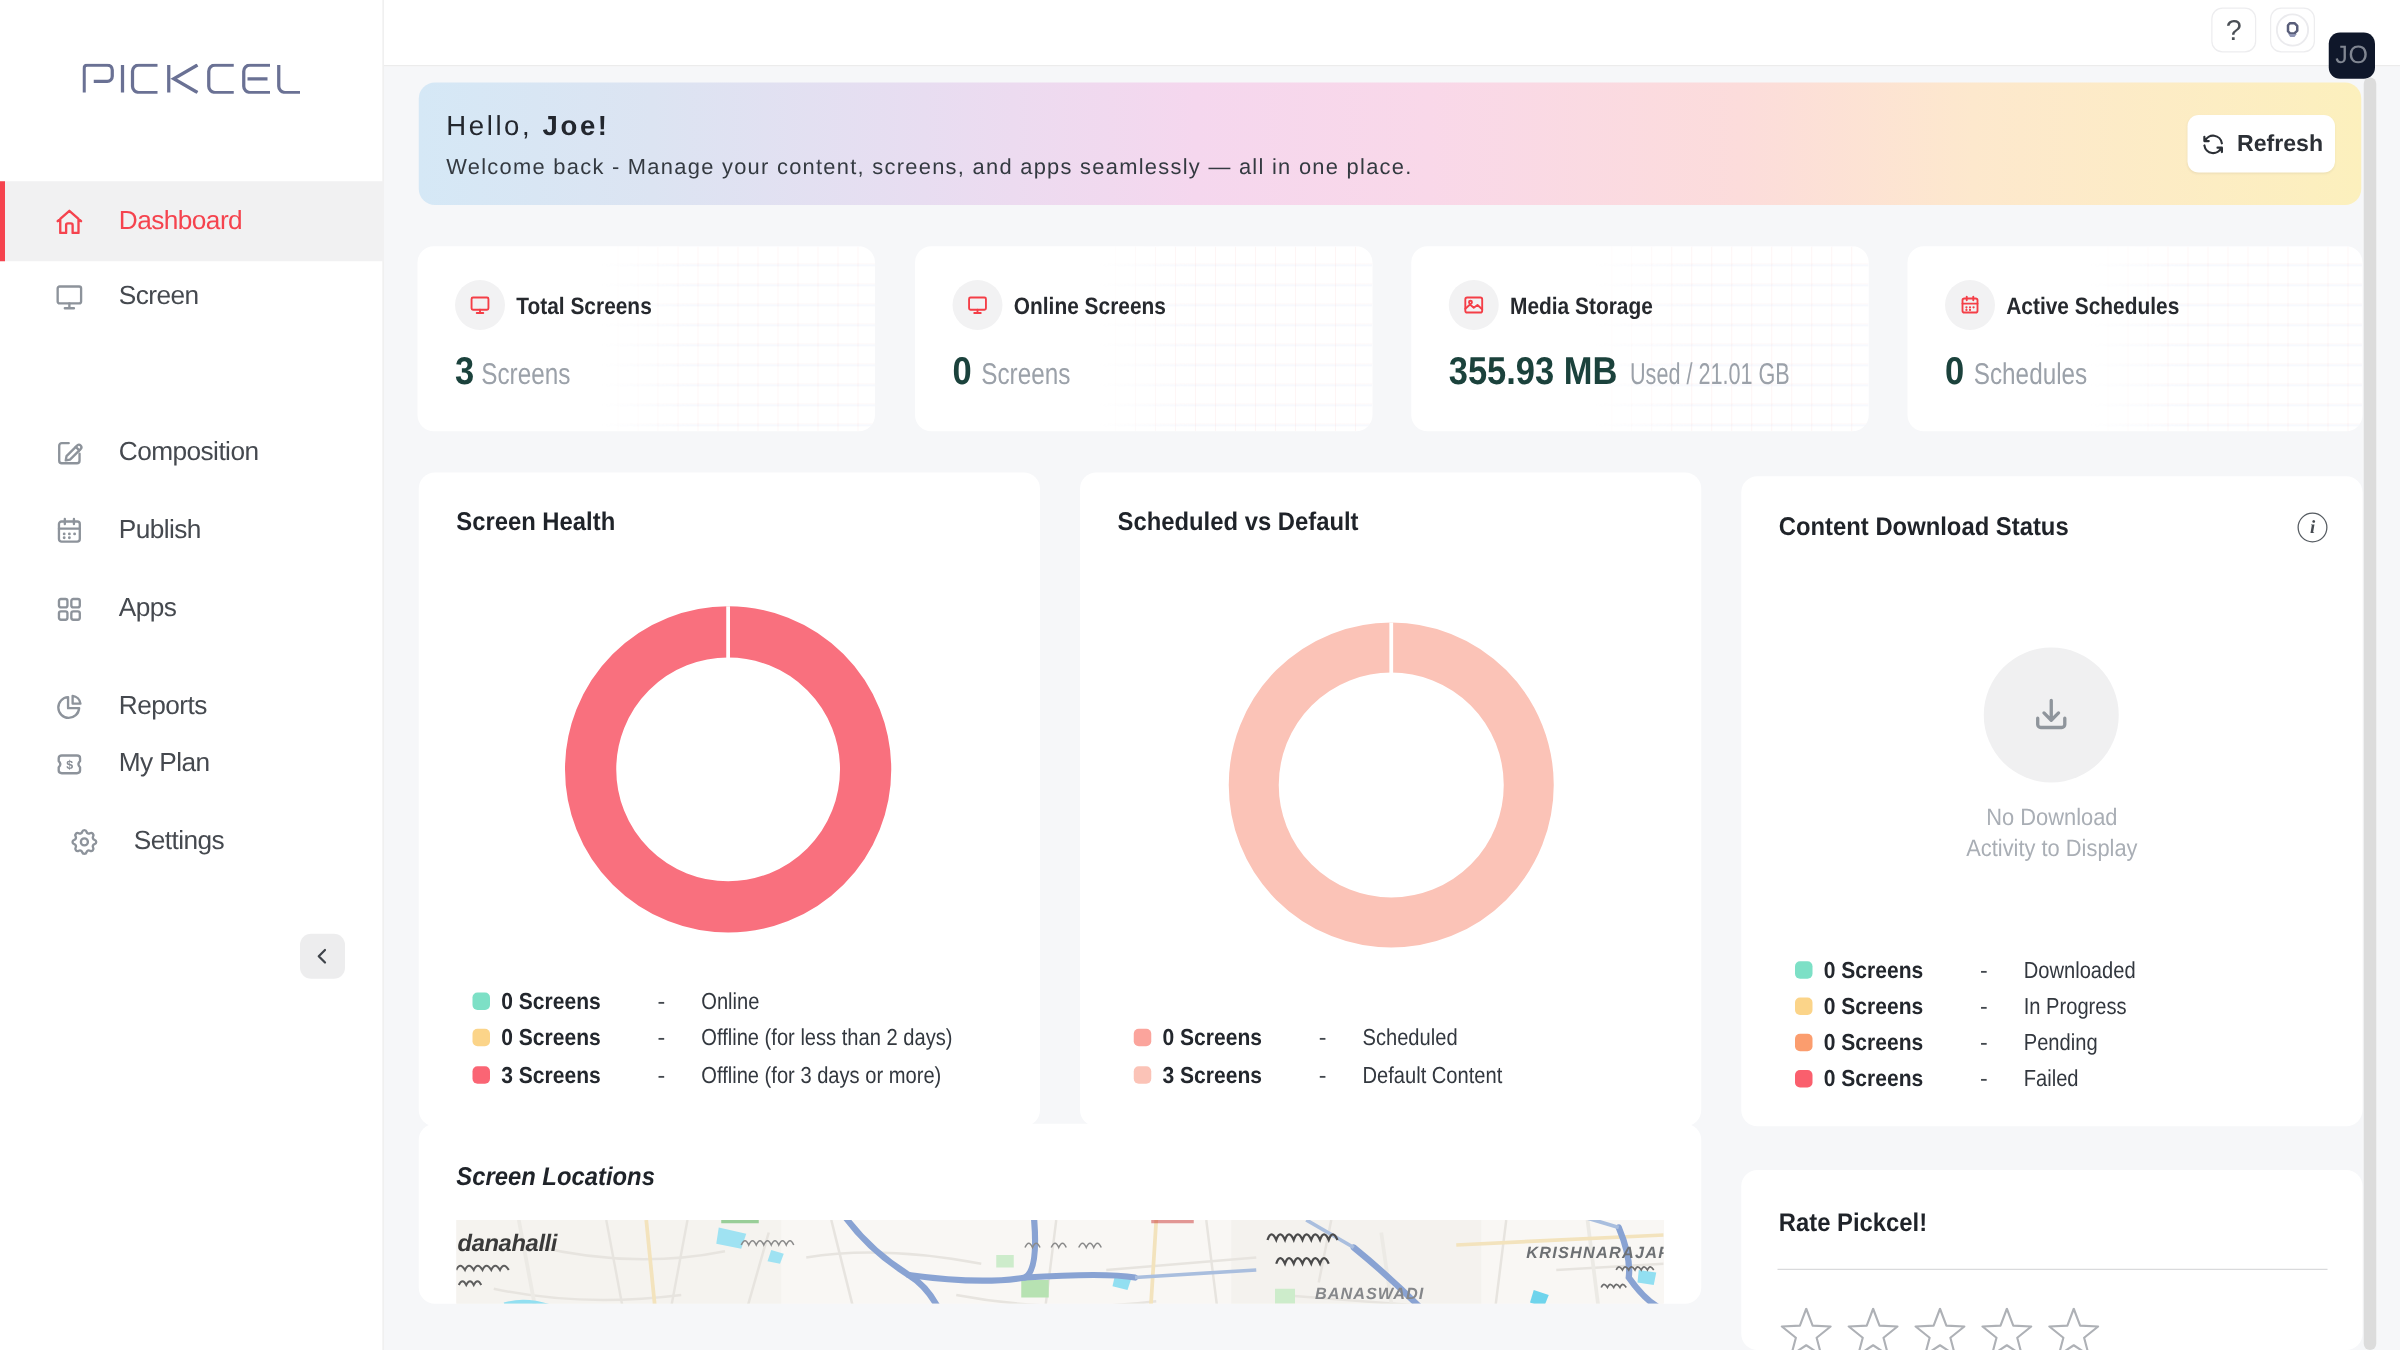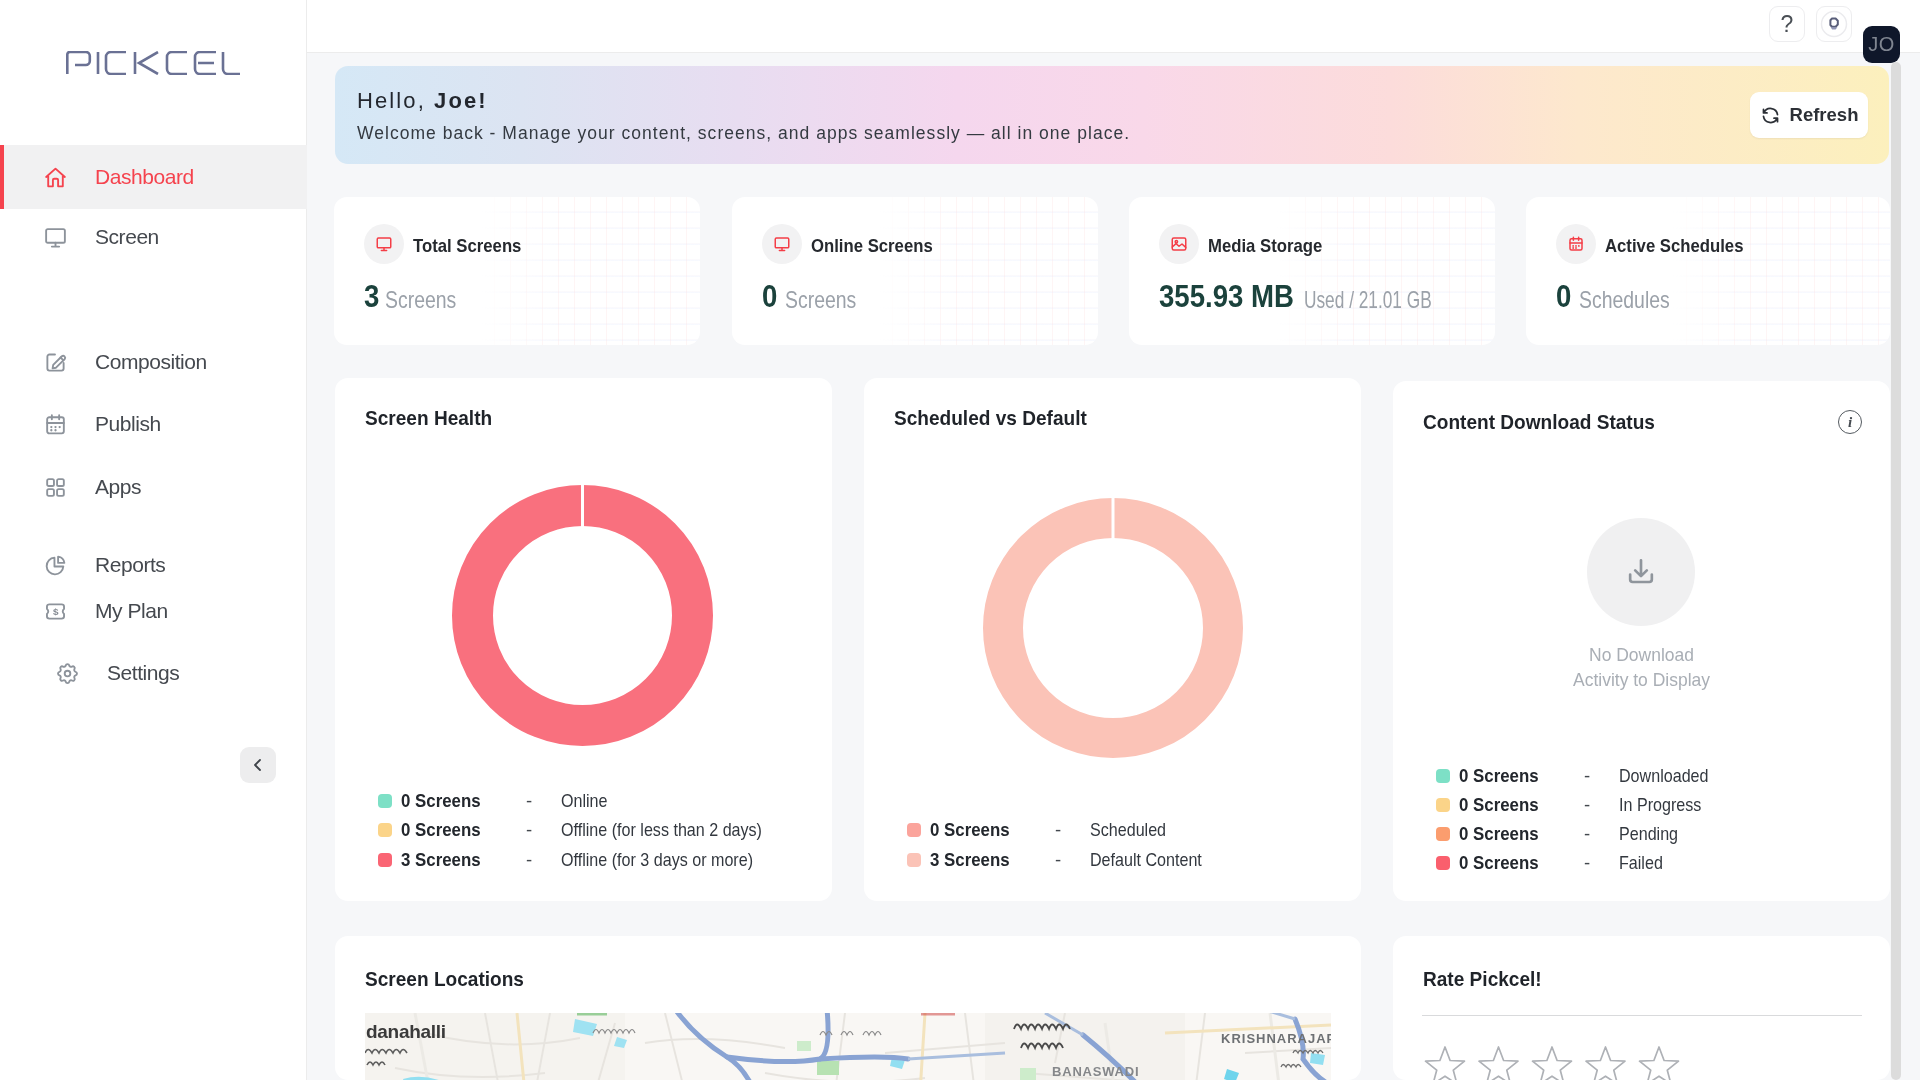--- a/index.html
+++ b/index.html
@@ -69,21 +69,21 @@
   .ctitle { position:absolute; left:30px; top:31px; font-size:20.5px; font-weight:bold;
     color:#1f2329; transform:scaleX(0.93); transform-origin:left top; }
   .legend { position:absolute; font-size:18.5px; color:#23272d; }
   .lrow { position:absolute; left:0; height:29px; display:flex; align-items:center; }
   .sq { position:absolute; left:0; top:8px; width:14px; height:14px; border-radius:4px; }
   .lnum { position:absolute; left:23px; font-weight:bold; white-space:nowrap; transform:scaleX(0.91); transform-origin:left center; }
   .ldash { position:absolute; left:148px; color:#43484e; }
   .llbl { position:absolute; left:183px; color:#33383f; white-space:nowrap; transform:scaleX(0.87); transform-origin:left center; }
 
   
-  #mapcard { left:335px; top:936px; width:1026px; height:144px; overflow:hidden; }
+  #mapcard { left:335px; top:899px; width:1026px; height:144px; overflow:hidden;font-style:italic; }
   #ratecard { left:1393px; top:936px; width:497px; height:144px; overflow:hidden; }
 
   #scrollbar { position:absolute; left:1891px; top:62px; width:10px; height:1018px;
     background:#dcdcdc; border-radius:5px; z-index:50; }
 </style>
 </head>
 <body>
 
 <div id="topbar"></div>
 <div class="tbtn" style="left:1769px; font-size:23px; color:#4a4f55; font-weight:normal;">?</div>

